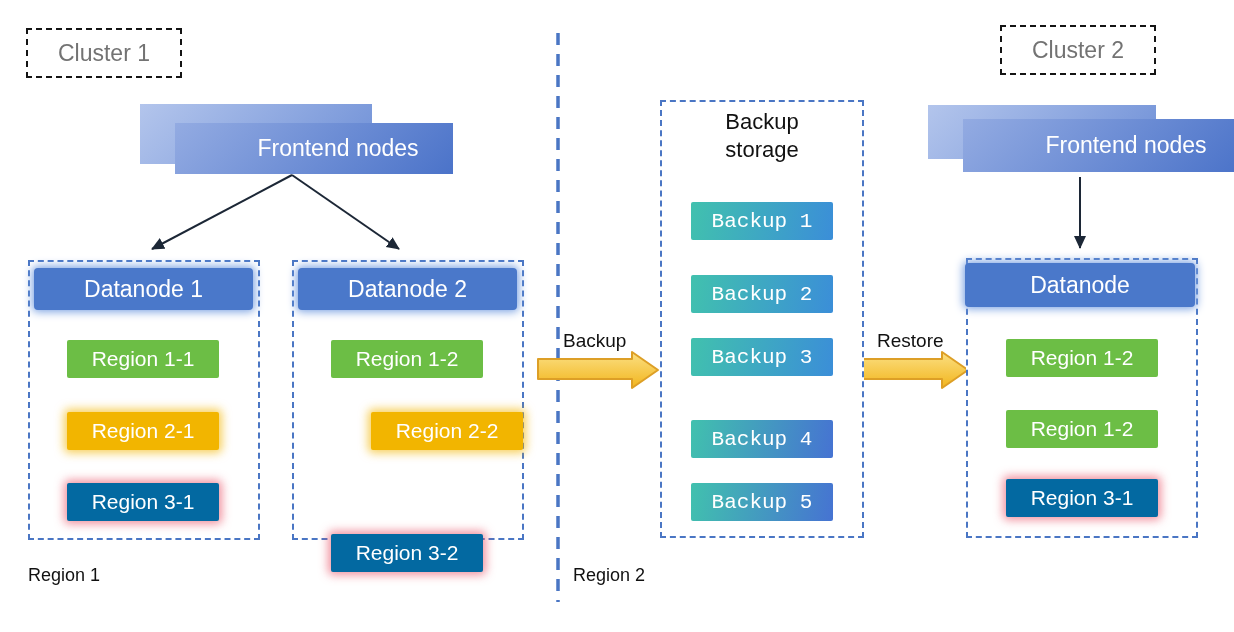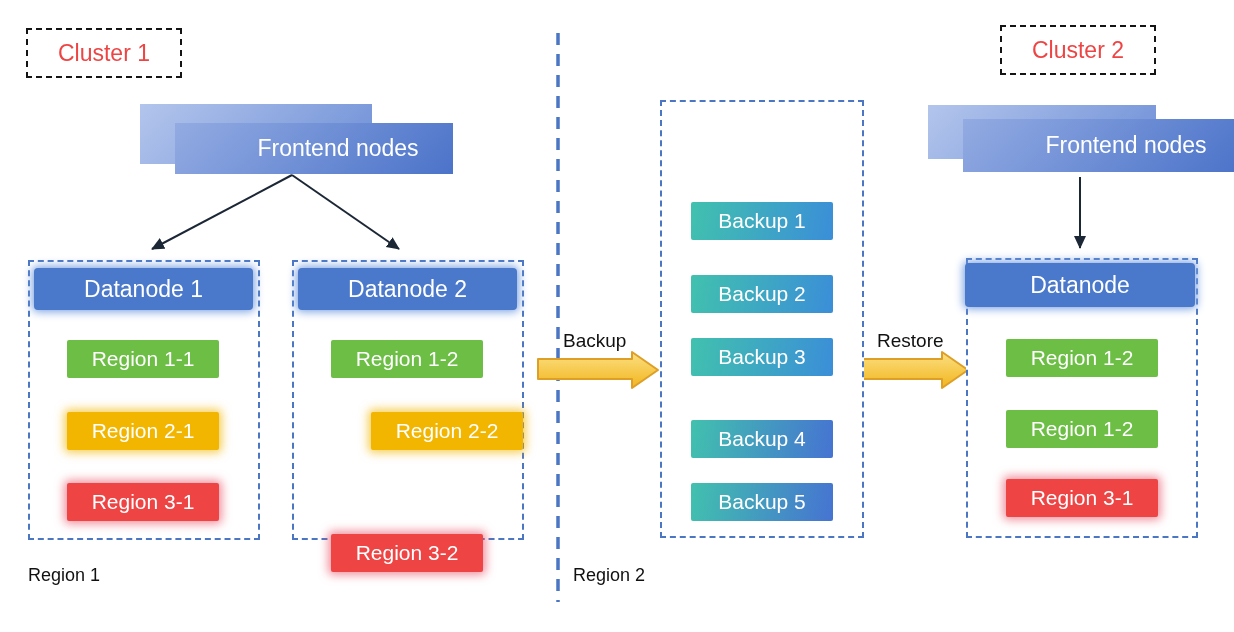--- a/index.html
+++ b/index.html
@@ -4,21 +4,21 @@
 <style>
   html,body{margin:0;padding:0;}
   body{
     width:1234px;height:632px;position:relative;background:#ffffff;
     font-family:"Liberation Sans","DejaVu Sans",sans-serif;overflow:hidden;
   }
   .abs{position:absolute;}
   
   .cluster-label{
     border:2px dashed #141414;display:flex;align-items:center;justify-content:center;
-    font-size:23px;color:#ef4444;background:#fff;
+    font-size:23px;color:#737373;background:#fff;
   }
   
   .fe-back{background:linear-gradient(135deg,#b3c5ec 0%,#6f90d7 100%);}
   .fe-front{
     background:linear-gradient(135deg,#93abe2 0%,#4b73c9 100%);
     display:flex;align-items:center;justify-content:center;
     color:#fff;font-size:23px;padding-left:48px;
   }
   
   .dashed-box{border:2px dashed #4a76c4;background:#fff;position:absolute;}
@@ -30,30 +30,31 @@
     box-shadow:0 0 9px 2px rgba(120,160,225,0.95);
     position:absolute;
   }
   
   .region{
     position:absolute;display:flex;align-items:center;justify-content:center;
     color:#fff;font-size:21px;width:152px;height:38px;border-radius:2px;
   }
   .region-green{background:#6cbe45;}
   .region-yellow{background:#f2b500;box-shadow:0 0 10px 3px rgba(242,181,0,0.65);}
-  .region-red{background:#ef4444;box-shadow:0 0 10px 3px rgba(232,73,95,0.6);}
+  .region-red{background:#0369a1;box-shadow:0 0 10px 3px rgba(232,73,95,0.6);}
   
   .bs-title{
     position:absolute;left:50%;transform:translateX(-50%);top:6px;width:130px;
     text-align:center;font-size:22px;color:#111;line-height:1.25;
   }
   .backup-item{
     position:absolute;left:29px;width:142px;height:38px;border-radius:2px;
     display:flex;align-items:center;justify-content:center;color:#fff;font-size:21px;
     background:linear-gradient(100deg,#41c1ae 0%,#3b8ed8 100%);
+    font-family:Liberation Mono, monospace;
   }
   .backup-item.late{background:linear-gradient(100deg,#41c1ae 0%,#4673d2 100%);}
   
   .arrow-label{position:absolute;font-size:19px;color:#111;}
   
   .footer-label{position:absolute;font-size:18px;color:#111;}
   svg.overlay{position:absolute;left:0;top:0;pointer-events:none;}
 </style>
 </head>
 <body>
@@ -116,20 +117,21 @@
     <span>Region 2-2</span>
   </div>
   <div class="region region-red" style="left:37px;top:231px;margin-top:41px;">
     <span>Region 3-2</span>
   </div>
 </div>
 
 <div class="arrow-label" style="left:563px;top:330px;">Backup</div>
 
 <div class="dashed-box" style="left:660px;top:100px;width:200px;height:434px;">
+  <div class="bs-title">Backup storage</div>
   <div class="backup-item" style="top:100px;">
     <span>Backup 1</span>
   </div>
   <div class="backup-item" style="top:173px;">
     <span>Backup 2</span>
   </div>
   <div class="backup-item" style="top:236px;">
     <span>Backup 3</span>
   </div>
   <div class="backup-item late" style="top:318px;">

